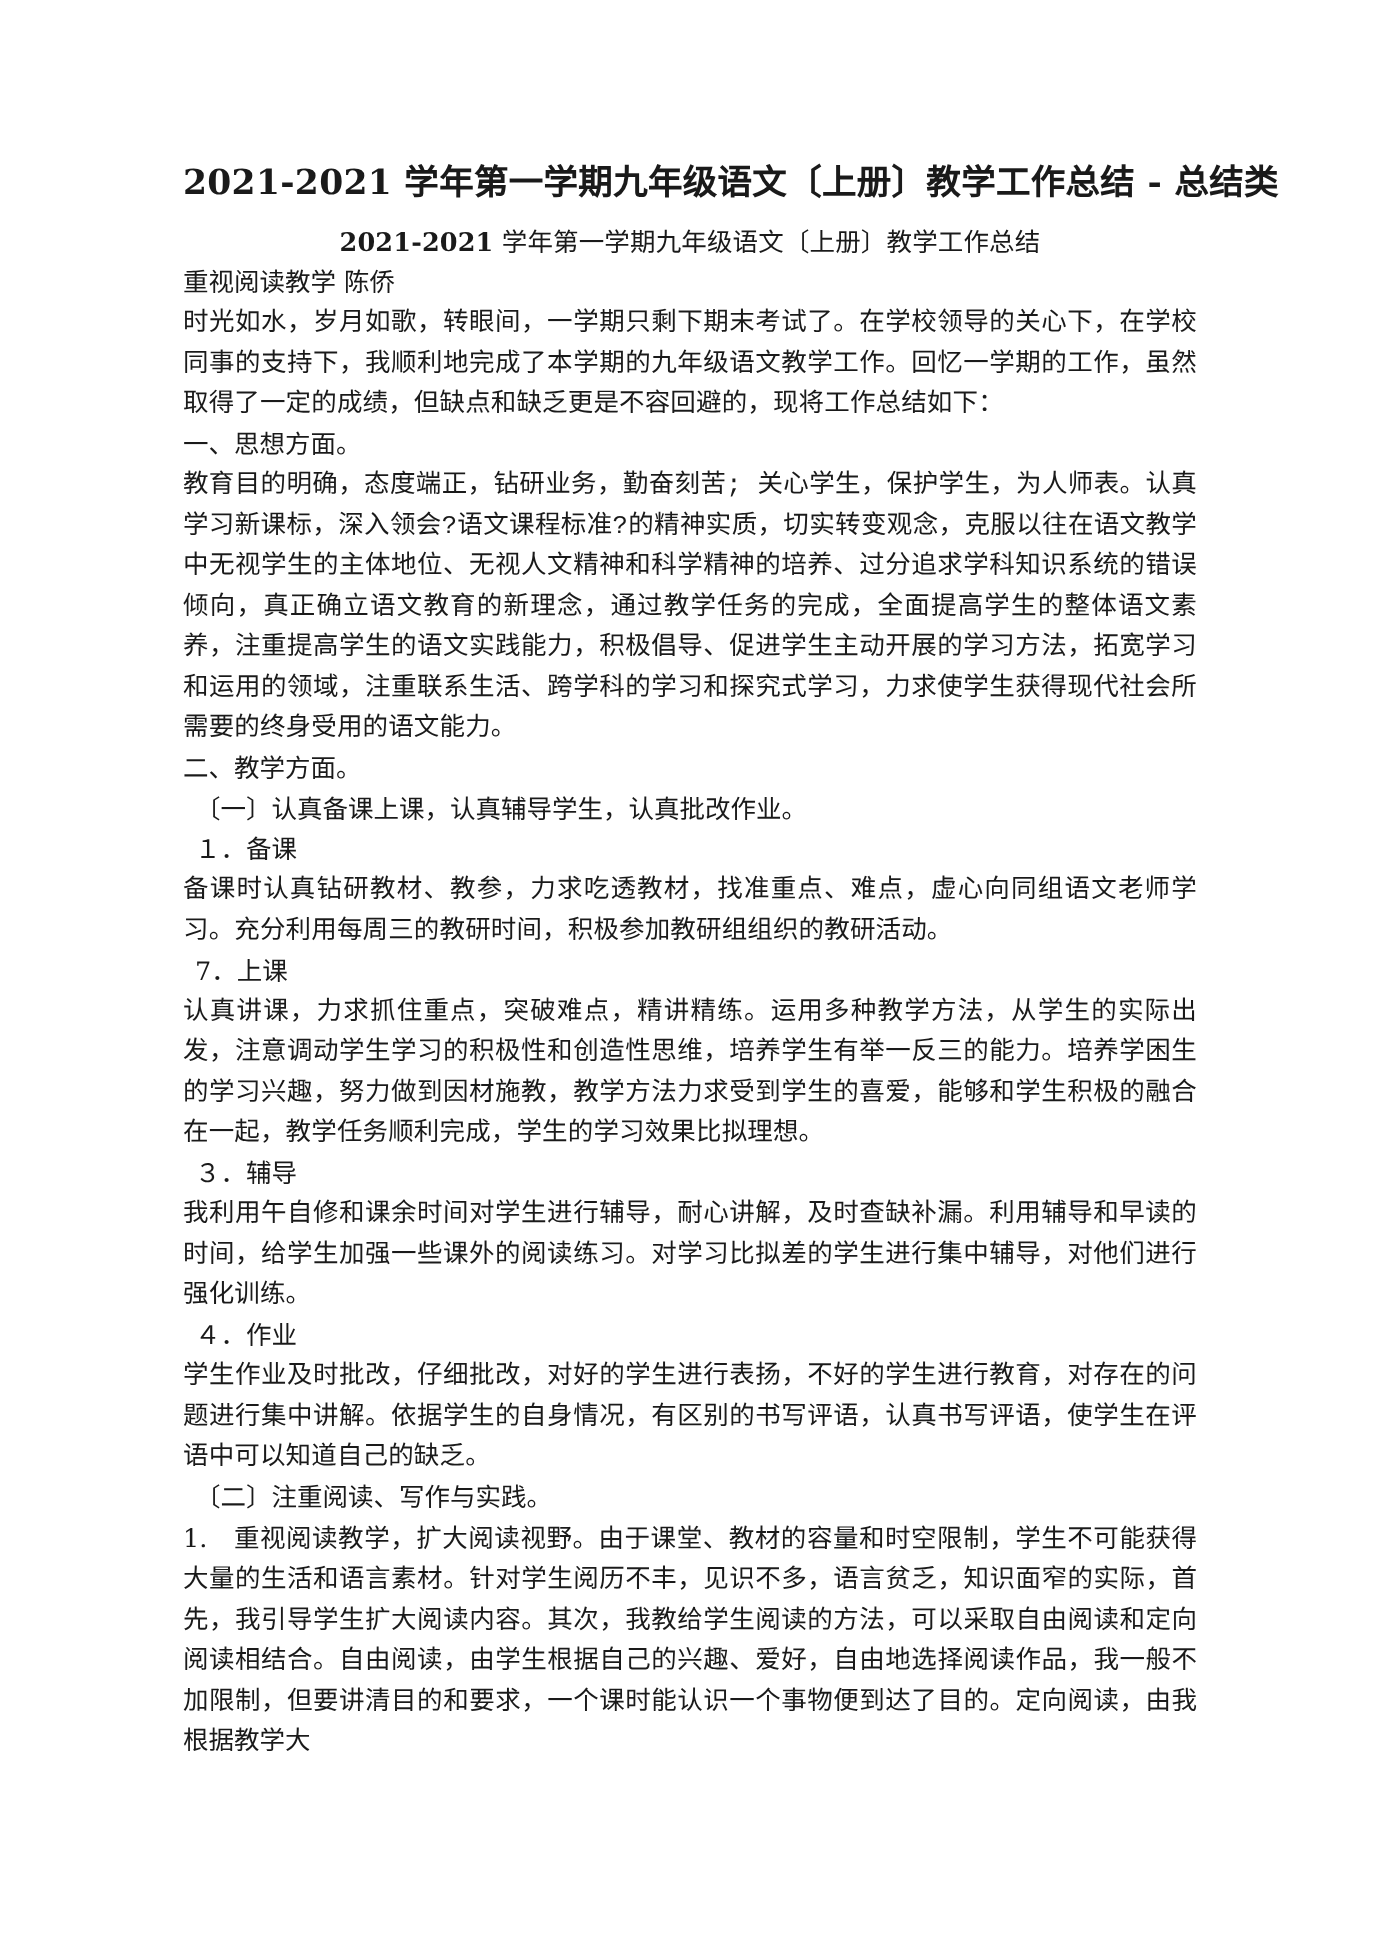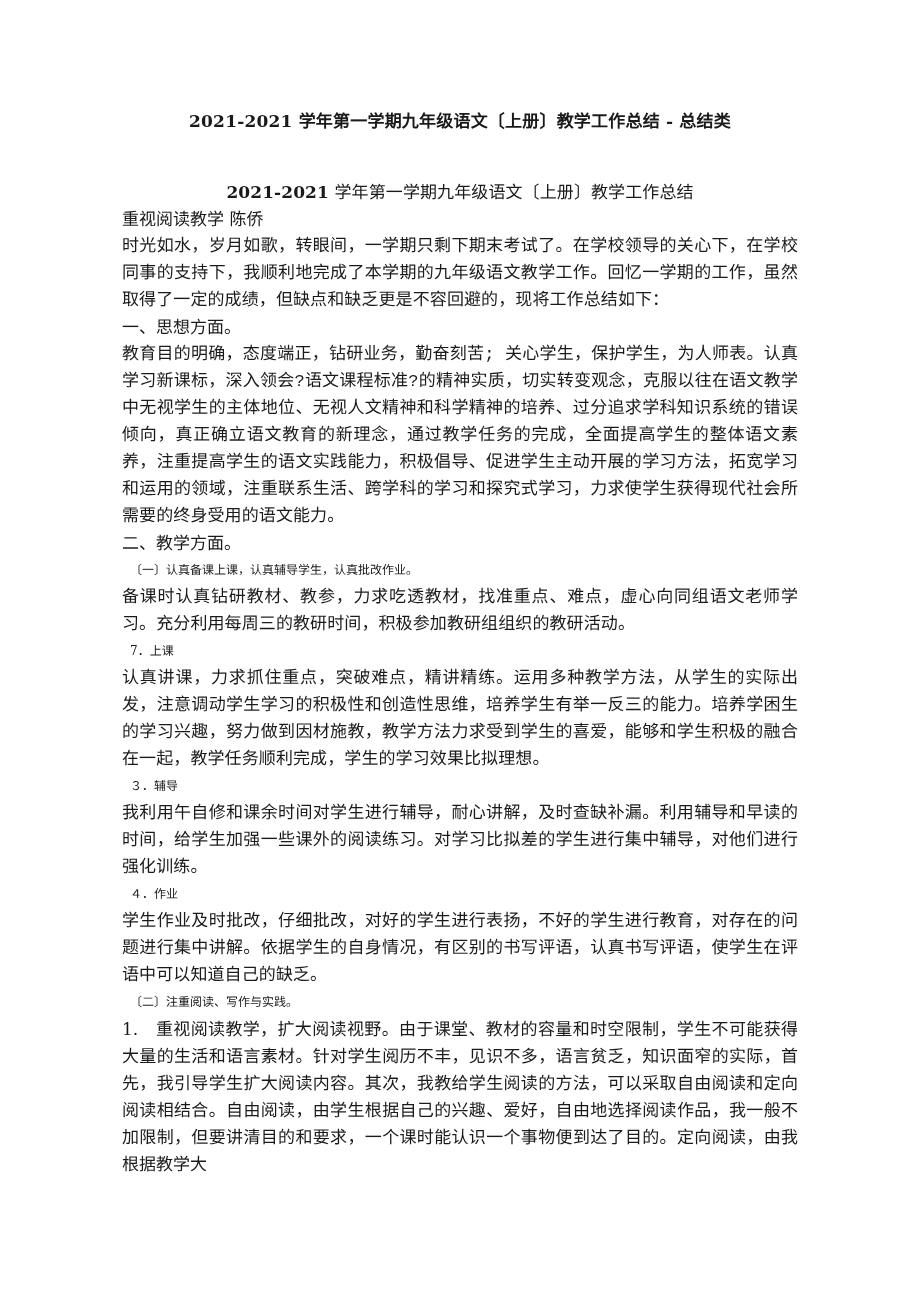--- a/index.html
+++ b/index.html
@@ -25,24 +25,24 @@
     position: absolute;
     left: 122px;
     top: 108px;
     width: 676px;
   }
 
   
   .doc-title {
     text-align: center;
     font-weight: bold;
-    font-size: 17px;
+    font-size: 23px;
     line-height: 27px;
     color: #1a1a1a;
-    margin: 0 0 44px 0;
+    margin: 0 0 14px 0;
     letter-spacing: 0.2px;
     white-space: nowrap;
   }
 
   
   .doc-subtitle {
     text-align: center;
     font-size: 17px;
     line-height: 27px;
     color: #1a1a1a;
@@ -74,21 +74,21 @@
   
   p.section {
     font-size: 17px;
     line-height: 27px;
     margin: 0;
     color: #1a1a1a;
   }
 
   
   p.subsection {
-    font-size: 12px;
+    font-size: 17px;
     line-height: 27px;
     margin: 0;
     color: #1a1a1a;
     padding-left: 8px;
   }
 
   p.numbered {
     font-size: 17px;
     line-height: 27px;
     margin: 0;
@@ -110,20 +110,21 @@
     </div>
 
     <div class="byline">重视阅读教学 陈侨</div>
 
     <div id="body-blocks">
         <p class="para">时光如水，岁月如歌，转眼间，一学期只剩下期末考试了。在学校领导的关心下，在学校同事的支持下，我顺利地完成了本学期的九年级语文教学工作。回忆一学期的工作，虽然取得了一定的成绩，但缺点和缺乏更是不容回避的，现将工作总结如下：</p>
         <p class="section">一、思想方面。</p>
         <p class="para">教育目的明确，态度端正，钻研业务，勤奋刻苦; 关心学生，保护学生，为人师表。认真学习新课标，深入领会?语文课程标准?的精神实质，切实转变观念，克服以往在语文教学中无视学生的主体地位、无视人文精神和科学精神的培养、过分追求学科知识系统的错误倾向，真正确立语文教育的新理念，通过教学任务的完成，全面提高学生的整体语文素养，注重提高学生的语文实践能力，积极倡导、促进学生主动开展的学习方法，拓宽学习和运用的领域，注重联系生活、跨学科的学习和探究式学习，力求使学生获得现代社会所需要的终身受用的语文能力。</p>
         <p class="section">二、教学方面。</p>
         <p class="subsection">〔一〕认真备课上课，认真辅导学生，认真批改作业。</p>
+        <p class="subsection">１．备课</p>
         <p class="para">备课时认真钻研教材、教参，力求吃透教材，找准重点、难点，虚心向同组语文老师学习。充分利用每周三的教研时间，积极参加教研组组织的教研活动。</p>
         <p class="subsection">7．上课</p>
         <p class="para">认真讲课，力求抓住重点，突破难点，精讲精练。运用多种教学方法，从学生的实际出发，注意调动学生学习的积极性和创造性思维，培养学生有举一反三的能力。培养学困生的学习兴趣，努力做到因材施教，教学方法力求受到学生的喜爱，能够和学生积极的融合在一起，教学任务顺利完成，学生的学习效果比拟理想。</p>
         <p class="subsection">３．辅导</p>
         <p class="para">我利用午自修和课余时间对学生进行辅导，耐心讲解，及时查缺补漏。利用辅导和早读的时间，给学生加强一些课外的阅读练习。对学习比拟差的学生进行集中辅导，对他们进行强化训练。</p>
         <p class="subsection">４．作业</p>
         <p class="para">学生作业及时批改，仔细批改，对好的学生进行表扬，不好的学生进行教育，对存在的问题进行集中讲解。依据学生的自身情况，有区别的书写评语，认真书写评语，使学生在评语中可以知道自己的缺乏。</p>
         <p class="subsection">〔二〕注重阅读、写作与实践。</p>
         <p class="numbered">1.　重视阅读教学，扩大阅读视野。由于课堂、教材的容量和时空限制，学生不可能获得大量的生活和语言素材。针对学生阅历不丰，见识不多，语言贫乏，知识面窄的实际，首先，我引导学生扩大阅读内容。其次，我教给学生阅读的方法，可以采取自由阅读和定向阅读相结合。自由阅读，由学生根据自己的兴趣、爱好，自由地选择阅读作品，我一般不加限制，但要讲清目的和要求，一个课时能认识一个事物便到达了目的。定向阅读，由我根据教学大</p>
       </div>

